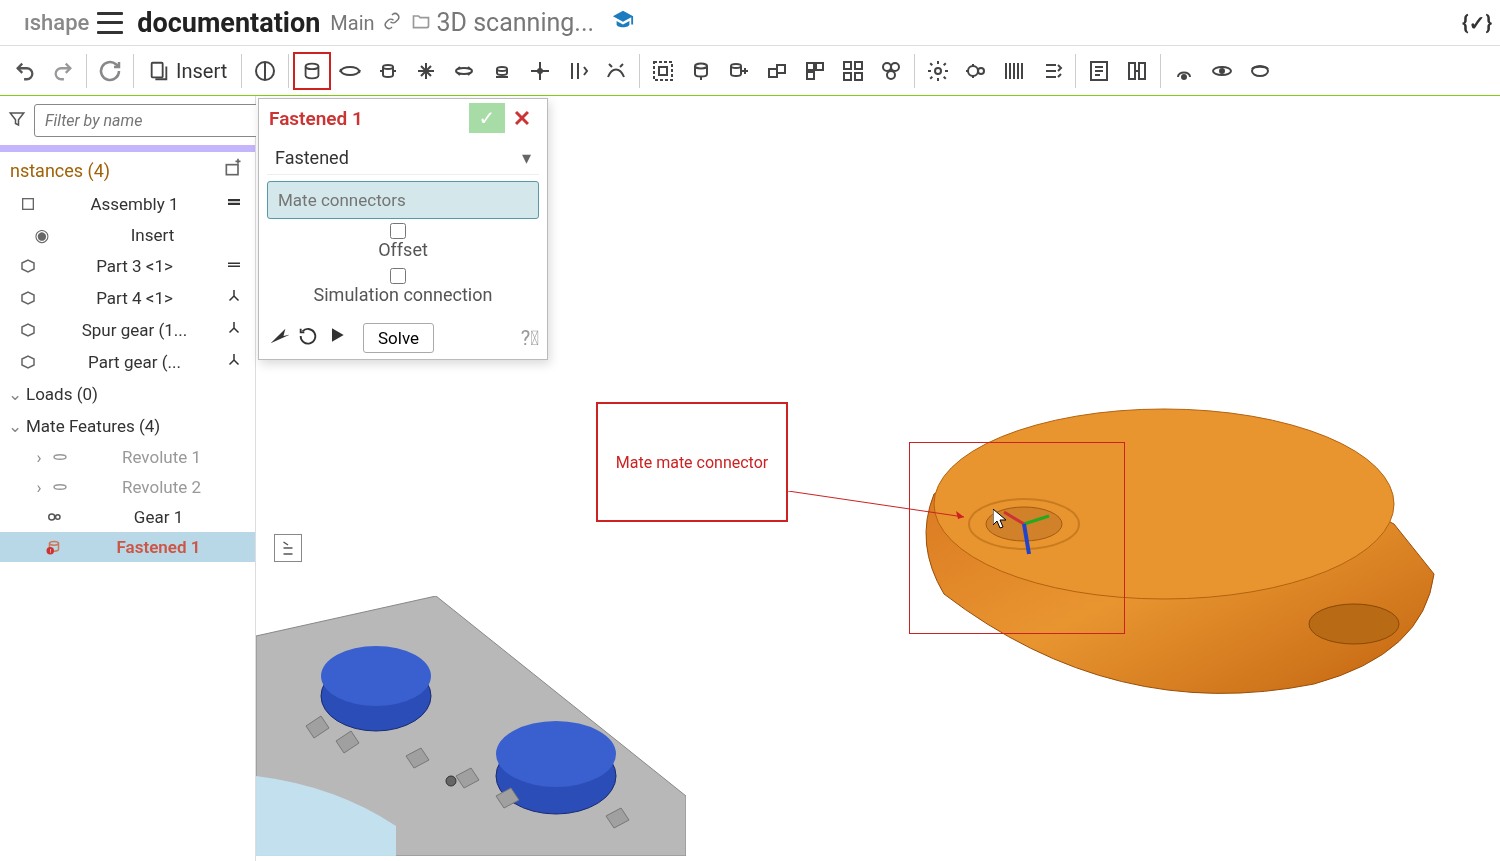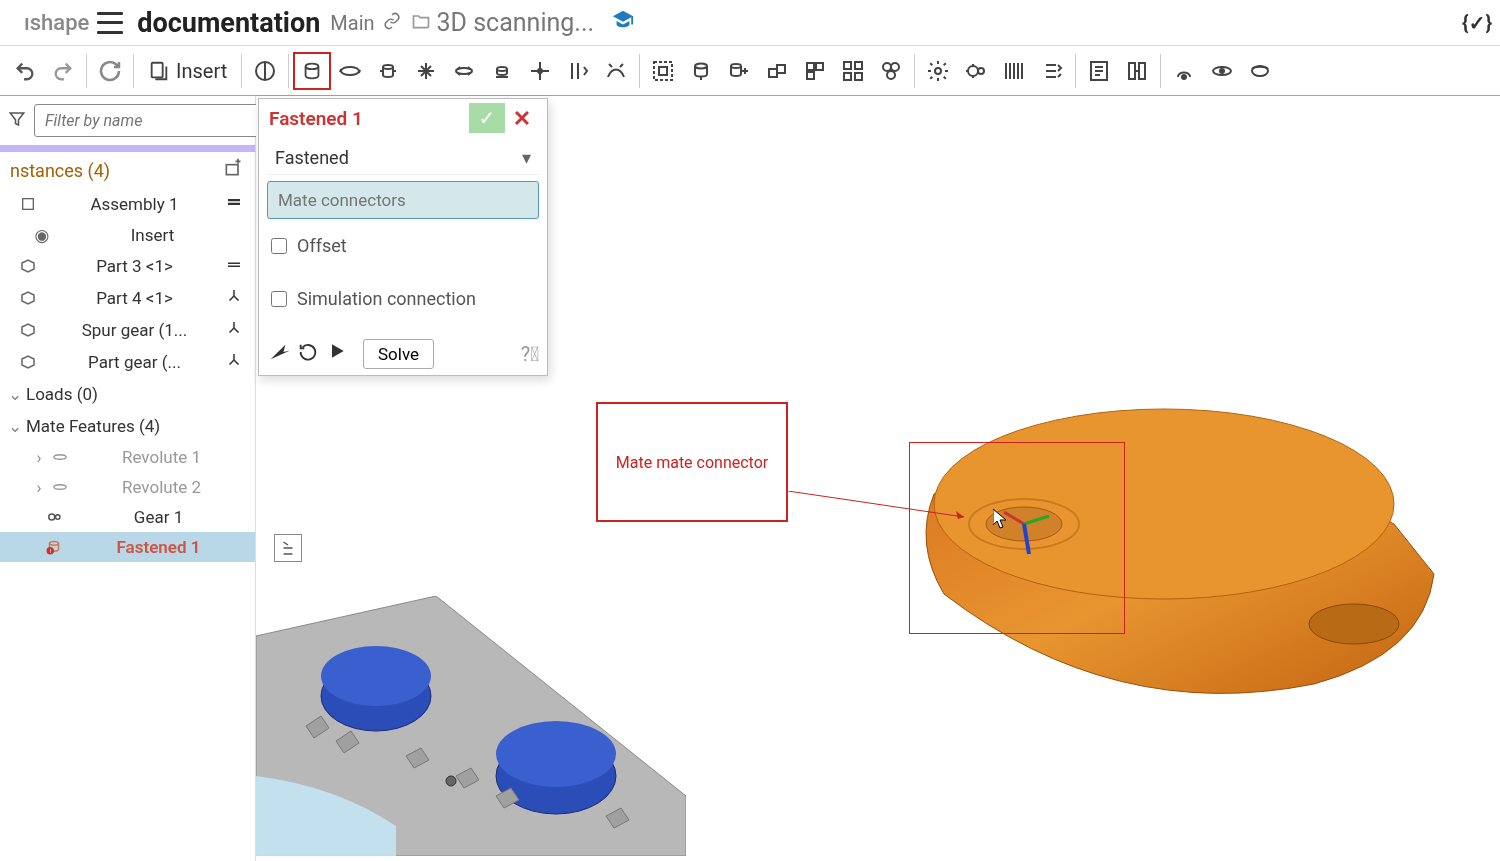--- a/index.html
+++ b/index.html
@@ -51,21 +51,21 @@
 
 .dialog { position: absolute; left: 258px; top: 98px; width: 290px; background: #fff; border: 1px solid #bbb; box-shadow: 2px 4px 10px rgba(0,0,0,.15); z-index: 5; }
 .dlg-head { display: flex; align-items: center; padding: 4px 10px; }
 .dlg-title { flex: 1; font-size: 19px; font-weight: 600; color: #cc3333; }
 .dlg-accept { width: 36px; height: 30px; background: #a7dca7; display: flex; align-items: center; justify-content: center; color: #fff; font-size: 20px; cursor: pointer; margin-right: 2px; }
 .dlg-cancel { width: 30px; height: 30px; display: flex; align-items: center; justify-content: center; color: #cc3333; font-size: 22px; font-weight: 700; cursor: pointer; }
 .dlg-body { padding: 4px 8px 8px 8px; }
 .dlg-dropdown { display: flex; align-items: center; justify-content: space-between; padding: 6px 8px; font-size: 18px; color: #333; cursor: pointer; border-bottom: 1px solid #eee; margin-bottom: 6px; }
 .dlg-dropdown .caret { color: #666; }
 .dlg-input { width: 100%; padding: 8px 10px; background: #d4e8ec; border: 1px solid #5599aa; border-radius: 3px; font-size: 17px; color: #555; }
-.dlg-check { display: flex; align-items: center; padding: 16px 4px; font-size: 18px; color: #555; }
+.dlg-check { display: flex; align-items: center; padding: 4px 4px; font-size: 18px; color: #555; flex-direction: column; }
 .dlg-check input { margin-right: 10px; width: 16px; height: 16px; }
 .dlg-foot { display: flex; align-items: center; padding: 6px 8px; gap: 4px; }
 .dlg-tool { width: 26px; height: 26px; color: #444; cursor: pointer; }
 .solve-btn { margin-left: 6px; padding: 4px 14px; border: 1px solid #aaa; border-radius: 3px; background: #fff; font-size: 17px; cursor: pointer; }
 .help-ic { margin-left: auto; color: #999; font-size: 20px; }
 
 
 .canvas { flex: 1; position: relative; background: #fff; }
 .doc-toggle { position: absolute; left: 18px; top: 438px; width: 28px; height: 28px; border: 1px solid #888; display: flex; align-items: center; justify-content: center; cursor: pointer; background:#fff; }
 .callout { position: absolute; left: 340px; top: 306px; width: 192px; height: 120px; border: 2px solid #cc2222; display: flex; align-items: center; justify-content: center; background:#fff; }

